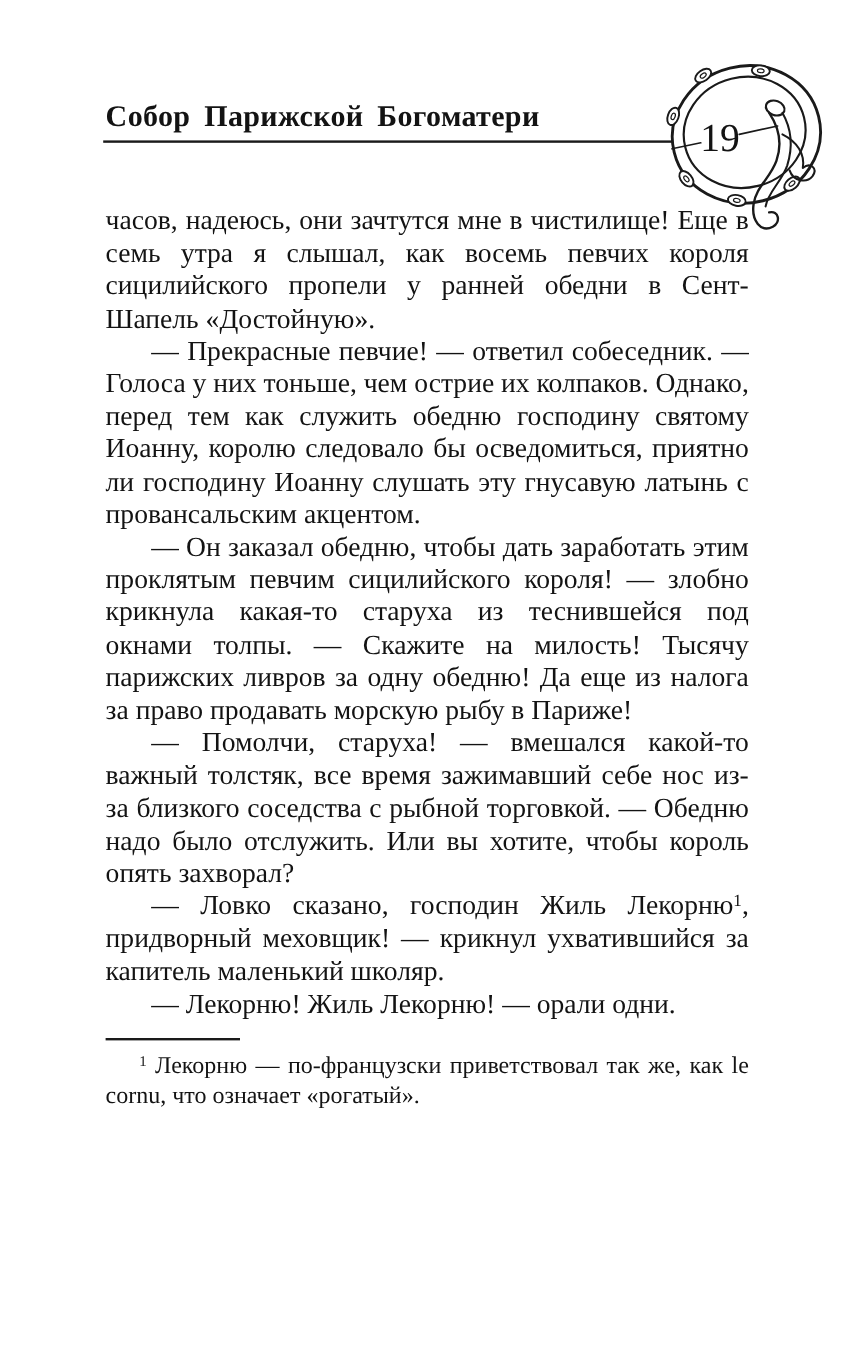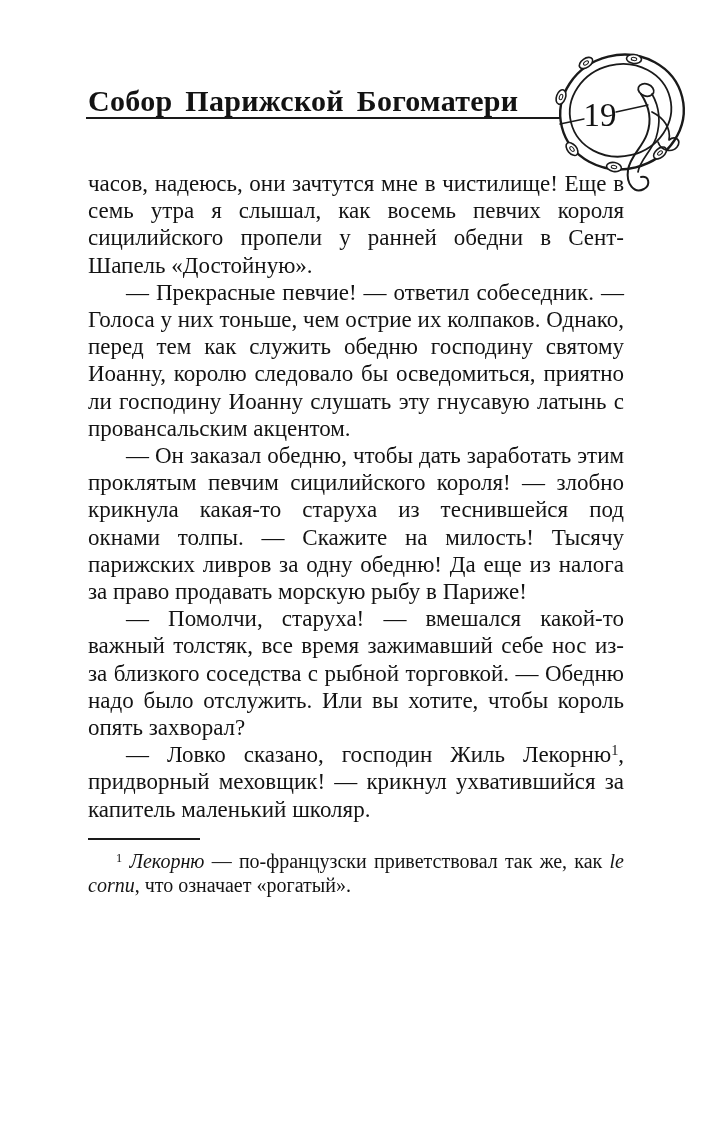--- a/index.html
+++ b/index.html
@@ -9,21 +9,21 @@
     background: #ffffff;
     font-family: "Liberation Serif", "DejaVu Serif", serif;
     color: #131313;
     overflow: hidden;
   }
   .page { position: absolute; inset: 0; }
   .running-title {
     position: absolute;
     left: 88px;
     top: 84px;
-    font-size: 30px;
+    font-size: 25px;
     font-weight: bold;
     letter-spacing: 0.3px;
     word-spacing: 5px;
     white-space: nowrap;
   }
   .header-rule {
     position: absolute;
     left: 86px;
     top: 117px;
     width: 476px;
@@ -66,21 +66,21 @@
     line-height: 24.5px;
     text-align: justify;
     text-indent: 28px;
   }
   .sup {
     font-size: 0.62em;
     position: relative;
     top: -0.5em;
     line-height: 0;
   }
-  .italic { font-style: italic; }
+  .italic { }
 </style>
 </head>
 <body>
 
 <div class="page">
 
   <div class="running-title">Собор Парижской Богоматери</div>
 
   <div class="header-rule"></div>
 
@@ -119,20 +119,21 @@
     <text class="page-number-text" x="52" y="78" text-anchor="middle">19</text>
   </svg>
 
   <div class="text-col">
     <div>
         <p class="para"><span>часов, надеюсь, они зачтутся мне в чистилище! Еще в семь утра я слышал, как восемь певчих короля сицилийского пропели у ранней обедни в Сент-Шапель «Достойную».</span></p>
         <p class="para indent"><span>— Прекрасные певчие! — ответил собеседник. — Голоса у них тоньше, чем острие их колпаков. Однако, перед тем как служить обедню господину святому Иоанну, королю следовало бы осведомиться, приятно ли господину Иоанну слушать эту гнусавую латынь с провансальским акцентом.</span></p>
         <p class="para indent"><span>— Он заказал обедню, чтобы дать заработать этим проклятым певчим сицилийского короля! — злобно крикнула какая-то старуха из теснившейся под окнами толпы. — Скажите на милость! Тысячу парижских ливров за одну обедню! Да еще из налога за право продавать морскую рыбу в Париже!</span></p>
         <p class="para indent"><span>— Помолчи, старуха! — вмешался какой-то важный толстяк, все время зажимавший себе нос из-за близкого соседства с рыбной торговкой. — Обедню надо было отслужить. Или вы хотите, чтобы король опять захворал?</span></p>
         <p class="para indent"><span>— Ловко сказано, господин Жиль Лекорню</span><span class="sup">1</span><span>, придворный меховщик! — крикнул ухватившийся за капитель маленький школяр.</span></p>
+        <p class="para indent"><span>— Лекорню! Жиль Лекорню! — орали одни.</span></p>
       </div>
 
     <div>
       <hr class="footnote-sep">
       <div>
           <p class="footnote"><span class="sup">1</span><span> </span><span class="italic">Лекорню</span><span> — по-французски приветствовал так же, как </span><span class="italic">le cornu</span><span>, что означает «рогатый».</span></p>
         </div>
     </div>
   </div>
 

